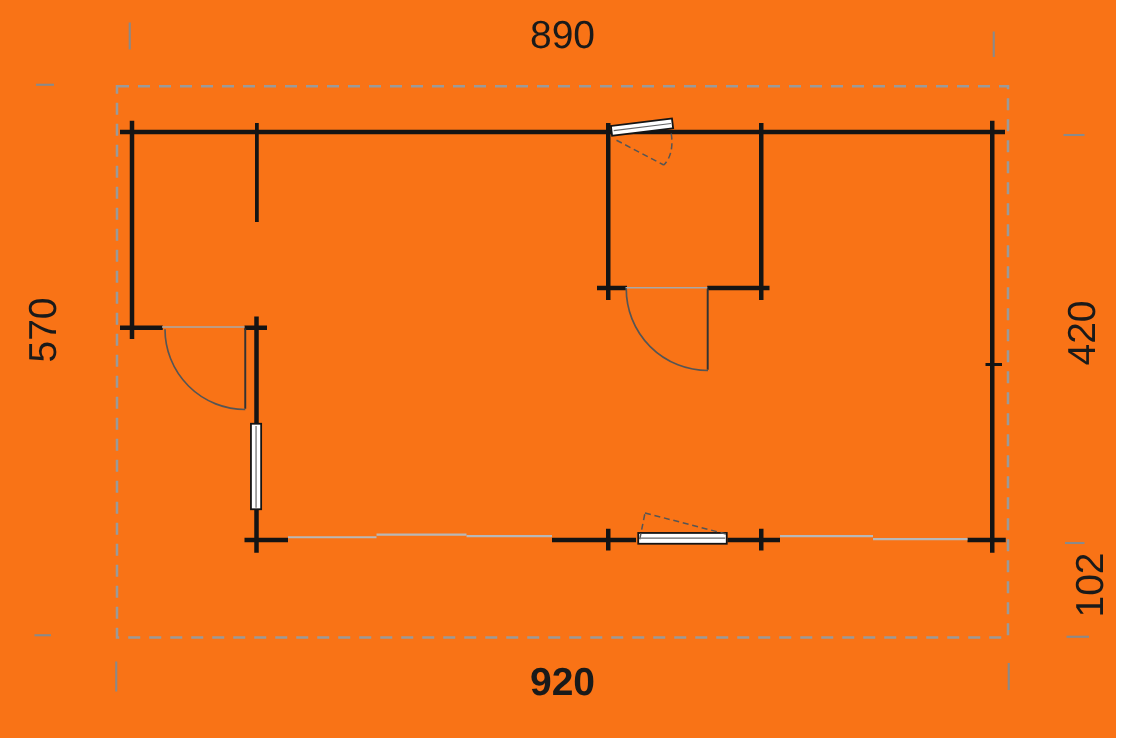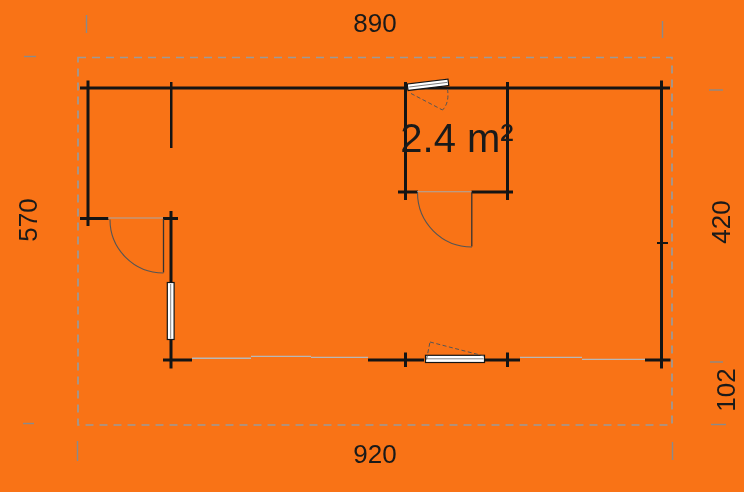--- a/index.html
+++ b/index.html
@@ -9,21 +9,21 @@
   }
   .plan-svg{position:absolute;left:0;top:0;}
   .lbl{
     position:absolute;text-align:center;line-height:1;white-space:nowrap;
     color:#1a1a1a;user-select:none;
   }
   .dim{font-size:26px;}
   .area{font-size:40px;}
   .rot{transform:rotate(-90deg);}
   .d890{left:335px;top:10px;width:80px;}
-  .d920{left:335px;top:441px;width:80px;}
+  .d920{left:335px;top:441px;width:80px;font-weight:bold;}
   .d570{left:-12px;top:207px;width:80px;}
   .d420{left:681px;top:209px;width:80px;}
   .d102{left:686px;top:377px;width:80px;}
   .a-small{left:377px;top:118px;width:160px;}
   .a-large{left:288px;top:256px;width:200px;}
 </style>
 </head>
 <body>
 
 <div class="canvas">
@@ -114,15 +114,14 @@
       <line x1="170.7" y1="284" x2="170.7" y2="338.5" stroke="#666" stroke-width="0.8"></line>
     </g>
   </svg>
 
   <div class="lbl dim d890">890</div>
   <div class="lbl dim d920">920</div>
   <div class="lbl dim rot d570">570</div>
   <div class="lbl dim rot d420">420</div>
   <div class="lbl dim rot d102">102</div>
 
-  <div class="lbl area a-small">2.4 m²</div>
 
 </div>
 
 </body></html>

